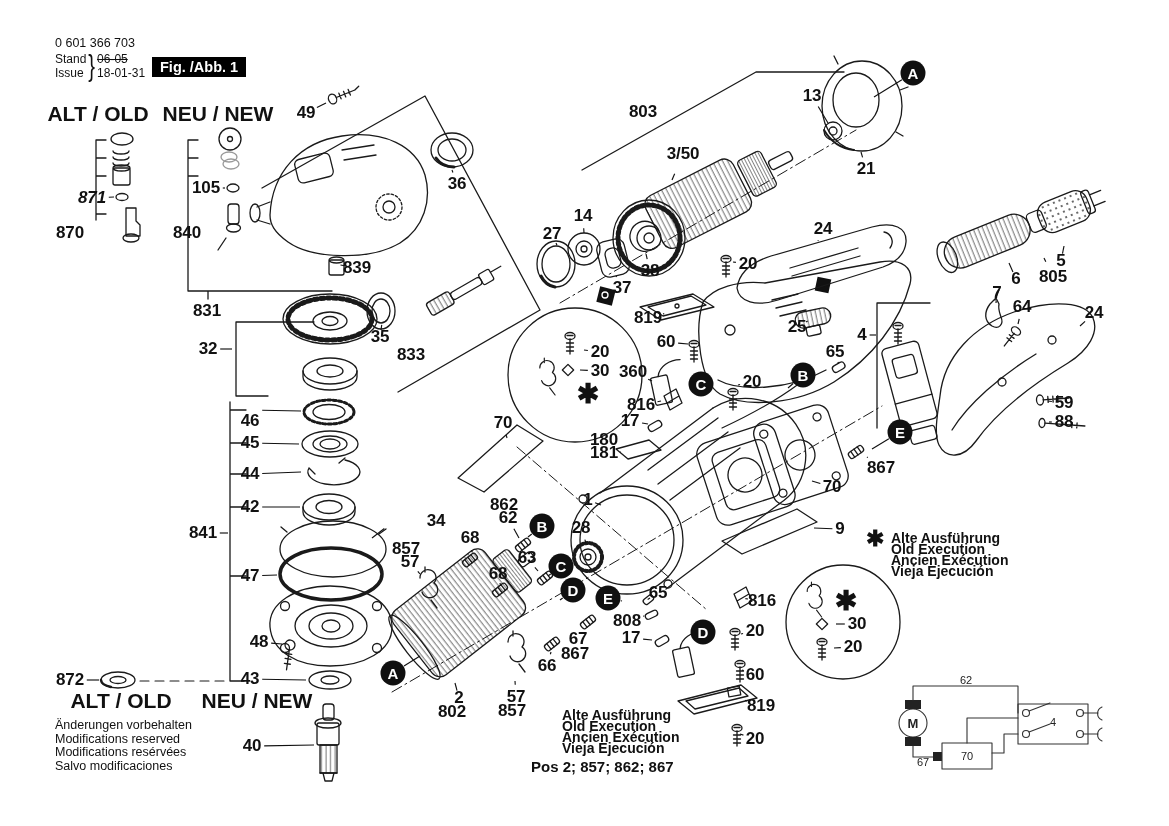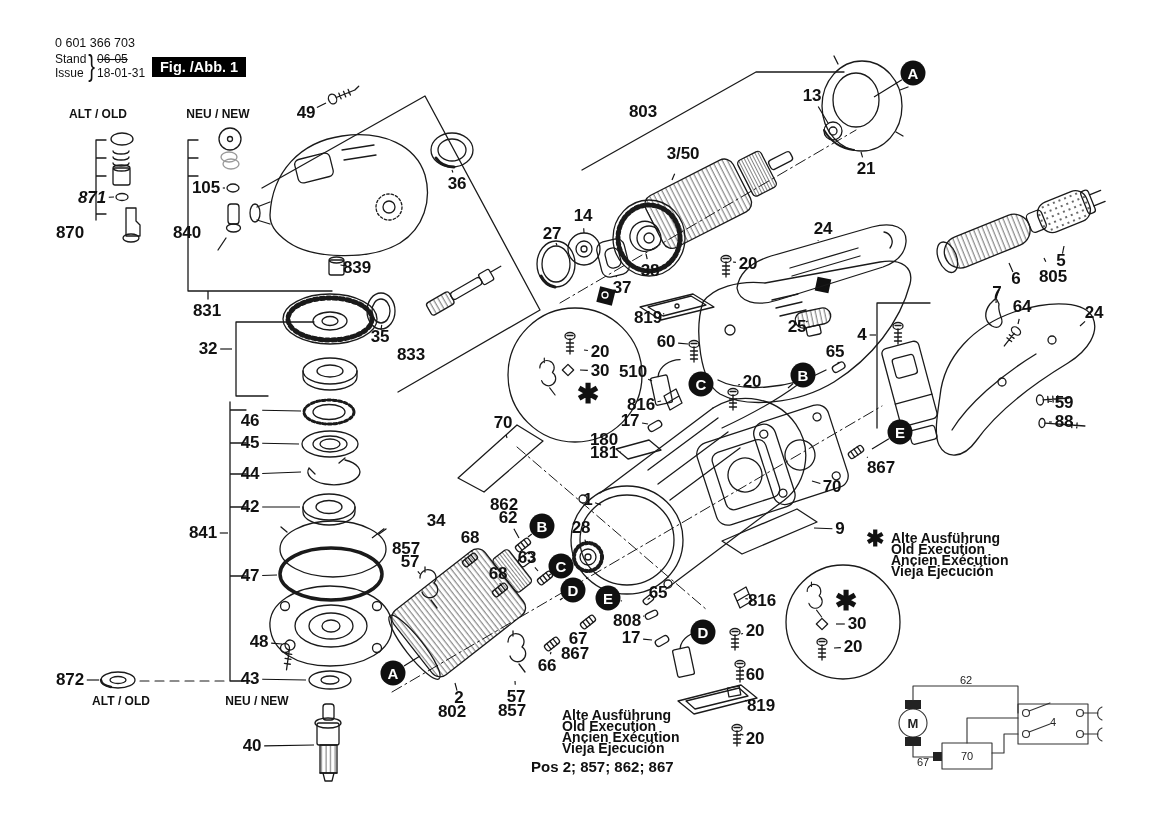--- a/index.html
+++ b/index.html
@@ -13,21 +13,21 @@
   .star{position:absolute;transform:translate(-50%,-50%);font-size:27px;font-weight:700;color:#111;}
   .clabel{position:absolute;transform:translate(-50%,-50%);font-size:11px;color:#222;font-weight:400;}
   .clabel.big{font-size:13px;font-weight:700;}
   .hdr{position:absolute;left:55px;top:36px;font-size:12.5px;line-height:15px;}
   .issue-row{display:flex;align-items:center;margin-top:1px;}
   .issue-col{font-size:12px;line-height:14px;}
   .brace{font-size:20px;display:inline-block;transform:scaleY(1.5);margin:0 2px;font-weight:400;}
   .strike{text-decoration:line-through;}
   .figbox{position:absolute;left:152px;top:57px;background:#000;color:#fff;font-weight:700;
           font-size:14.5px;padding:2px 8px;}
-  .secl{position:absolute;transform:translate(-50%,-50%);font-weight:700;font-size:12px;white-space:nowrap;}
+  .secl{position:absolute;transform:translate(-50%,-50%);font-weight:700;font-size:21px;white-space:nowrap;}
   .footer{position:absolute;left:55px;top:719px;font-size:12.5px;line-height:13.5px;}
   .note{position:absolute;font-weight:700;font-size:14px;line-height:10.5px;white-space:nowrap;}
   .note div{margin-bottom:0.5px;}
   .posline{position:absolute;font-weight:700;font-size:15px;white-space:nowrap;}
   .notestar{position:absolute;font-size:22px;font-weight:700;}
 </style>
 </head>
 <body>
 
 <div id="stage">
@@ -493,20 +493,26 @@
       </div>
     </div>
   </div>
   <div class="figbox">Fig. /Abb. 1</div>
 
   <div class="secl" style="left:98px;top:114px">ALT / OLD</div>
   <div class="secl" style="left:218px;top:114px">NEU / NEW</div>
   <div class="secl" style="left:121px;top:701px">ALT / OLD</div>
   <div class="secl" style="left:257px;top:701px">NEU / NEW</div>
 
+  <div class="footer">
+    <div>Änderungen vorbehalten</div>
+    <div>Modifications reserved</div>
+    <div>Modifications resérvées</div>
+    <div>Salvo modificaciones</div>
+  </div>
 
   <div class="notestar" style="left:866px;top:526px">✱</div>
   <div class="note" style="left:891px;top:533px">
     <div>Alte Ausführung</div>
     <div>Old Execution</div>
     <div>Ancien Exécution</div>
     <div>Vieja Ejecución</div>
   </div>
 
   <div class="note" style="left:562px;top:710px">
@@ -535,21 +541,21 @@
       <div class="plabel" style="left: 650px; top: 271px;">38</div>
       <div class="plabel" style="left: 643px; top: 112px;">803</div>
       <div class="plabel" style="left: 812px; top: 96px;">13</div>
       <div class="plabel" style="left: 866px; top: 169px;">21</div>
       <div class="plabel" style="left: 683px; top: 154px;">3/50</div>
       <div class="plabel" style="left: 823px; top: 229px;">24</div>
       <div class="plabel" style="left: 748px; top: 264px;">20</div>
       <div class="plabel" style="left: 648px; top: 318px;">819</div>
       <div class="plabel" style="left: 797px; top: 327px;">25</div>
       <div class="plabel" style="left: 666px; top: 342px;">60</div>
-      <div class="plabel" style="left: 633px; top: 372px;">510</div>
+      <div class="plabel" style="left: 633px; top: 372px;">360</div>
       <div class="plabel" style="left: 862px; top: 335px;">4</div>
       <div class="plabel" style="left: 835px; top: 352px;">65</div>
       <div class="plabel" style="left: 641px; top: 405px;">816</div>
       <div class="plabel" style="left: 630px; top: 421px;">17</div>
       <div class="plabel" style="left: 997px; top: 293px;">7</div>
       <div class="plabel" style="left: 1016px; top: 279px;">6</div>
       <div class="plabel" style="left: 1022px; top: 307px;">64</div>
       <div class="plabel" style="left: 1061px; top: 261px;">5</div>
       <div class="plabel" style="left: 1053px; top: 277px;">805</div>
       <div class="plabel" style="left: 1094px; top: 313px;">24</div>

